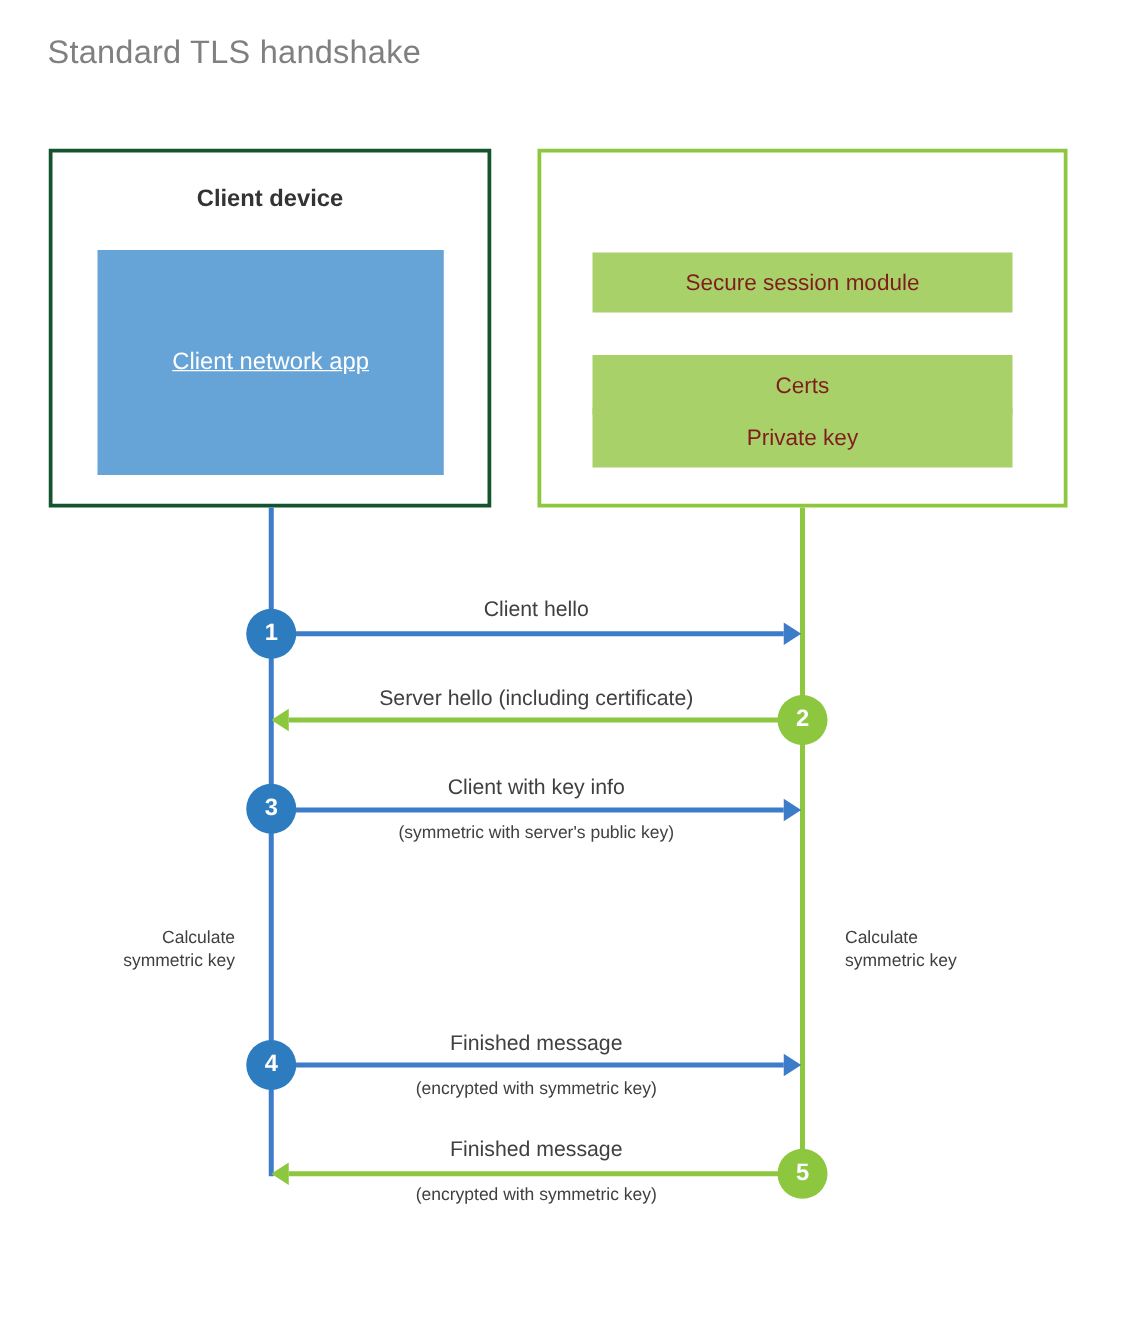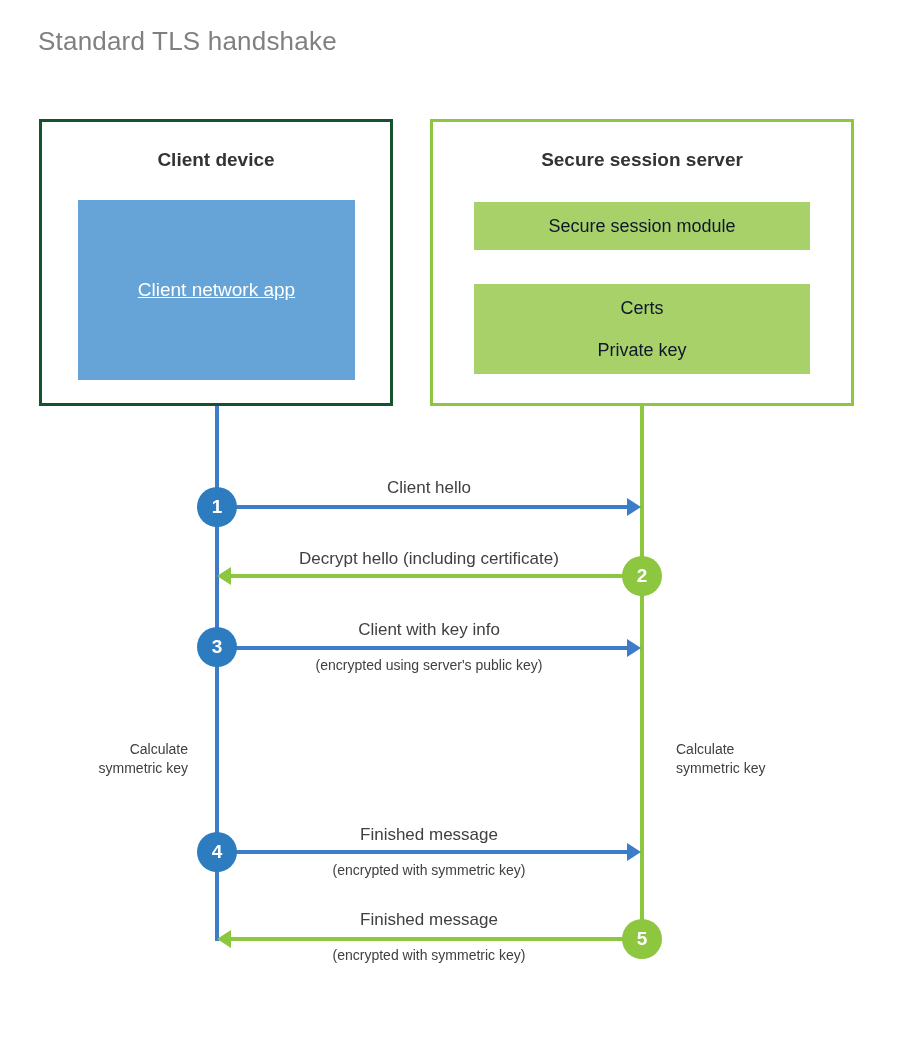--- a/index.html
+++ b/index.html
@@ -87,21 +87,21 @@
   
   .server-bar {
     position: absolute;
     left: 41px;
     width: 336px;
     height: 48px;
     background: #a9d169;
     display: flex;
     align-items: center;
     justify-content: center;
-    color: #0f172a;
+    color: #7f1d1d;
     font-size: 18px;
   }
   #server-bar-0 { top: 80px; }
   #server-bar-1 { top: 142px; margin-top: 20px; }
   #server-bar-2 { top: 204px; }
 
   
   .lifeline {
     position: absolute;
     width: 4px;
@@ -187,46 +187,45 @@
   <div id="page-title">Standard TLS handshake</div>
 
   <div id="client-box" class="party-box">
     <div class="party-title">Client device</div>
     <div id="client-app">
       <div id="client-app-label">Client network app</div>
     </div>
   </div>
 
   <div id="server-box" class="party-box">
-    <div class="party-title">Secure session server</div>
     <div id="server-bar-0" class="server-bar">Secure session module</div>
     <div id="server-bar-1" class="server-bar">Certs</div>
     <div id="server-bar-2" class="server-bar">Private key</div>
   </div>
 
   <div id="client-lifeline" class="lifeline"></div>
   <div id="server-lifeline" class="lifeline"></div>
 
   <div class="msg-label" style="left:217px; top:478px; width:424px;">Client hello</div>
   <div class="arrow-line arrow-right" style="left:217px; top:505px; width:410px; background:#3d7cc9; color:#3d7cc9;">
     <div class="arrow-head" style="left:410px; top:-7px;"></div>
   </div>
   <div class="step-badge badge-blue" style="left:197px; top:487px;">1</div>
 
-  <div class="msg-label" style="left:217px; top:549px; width:424px;">Decrypt hello (including certificate)</div>
+  <div class="msg-label" style="left:217px; top:549px; width:424px;">Server hello (including certificate)</div>
   <div class="arrow-line arrow-left" style="left:231px; top:574px; width:411px; background:#8dc63f; color:#8dc63f;">
     <div class="arrow-head" style="left:-14px; top:-7px;"></div>
   </div>
   <div class="step-badge badge-green" style="left:622px; top:556px;">2</div>
 
   <div class="msg-label" style="left:217px; top:620px; width:424px;">Client with key info</div>
   <div class="arrow-line arrow-right" style="left:217px; top:646px; width:410px; background:#3d7cc9; color:#3d7cc9;">
     <div class="arrow-head" style="left:410px; top:-7px;"></div>
   </div>
-  <div class="msg-sublabel" style="left:217px; top:657px; width:424px;">(encrypted using server's public key)</div>
+  <div class="msg-sublabel" style="left:217px; top:657px; width:424px;">(symmetric with server's public key)</div>
   <div class="step-badge badge-blue" style="left:197px; top:627px;">3</div>
 
 
   <div class="side-note side-note-left" style="left:10px; top:740px; width:178px;">Calculate
 symmetric key</div>
   <div class="side-note side-note-right" style="left:676px; top:740px; width:180px;">Calculate
 symmetric key</div>
 
   <div class="msg-label" style="left:217px; top:825px; width:424px;">Finished message</div>
   <div class="arrow-line arrow-right" style="left:217px; top:850px; width:410px; background:#3d7cc9; color:#3d7cc9;">

